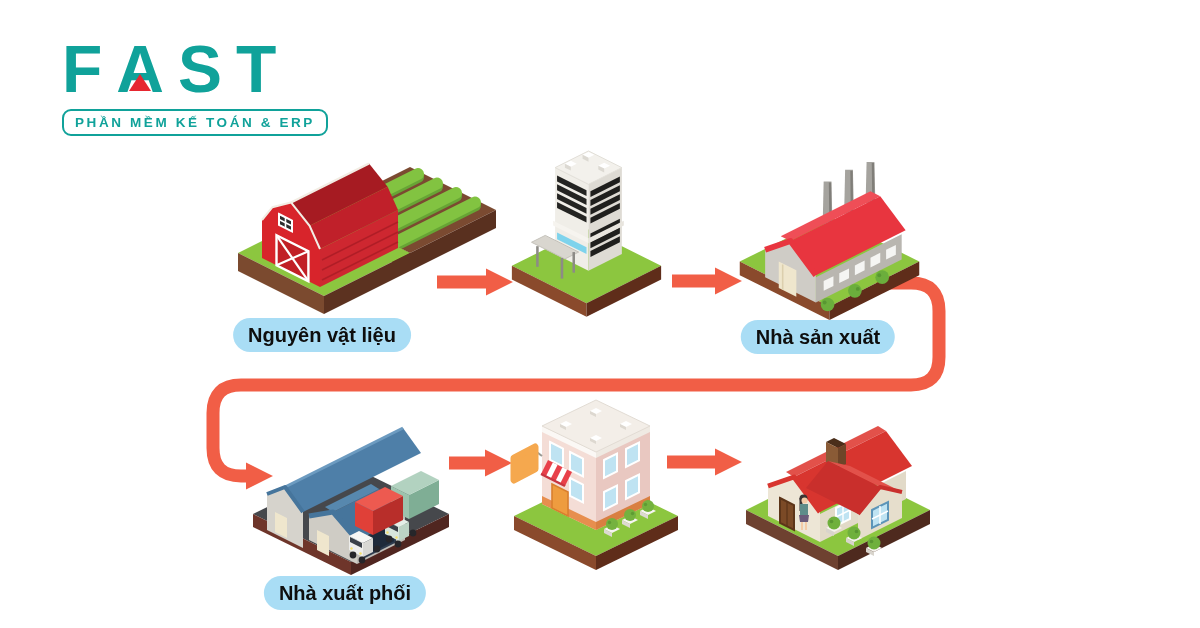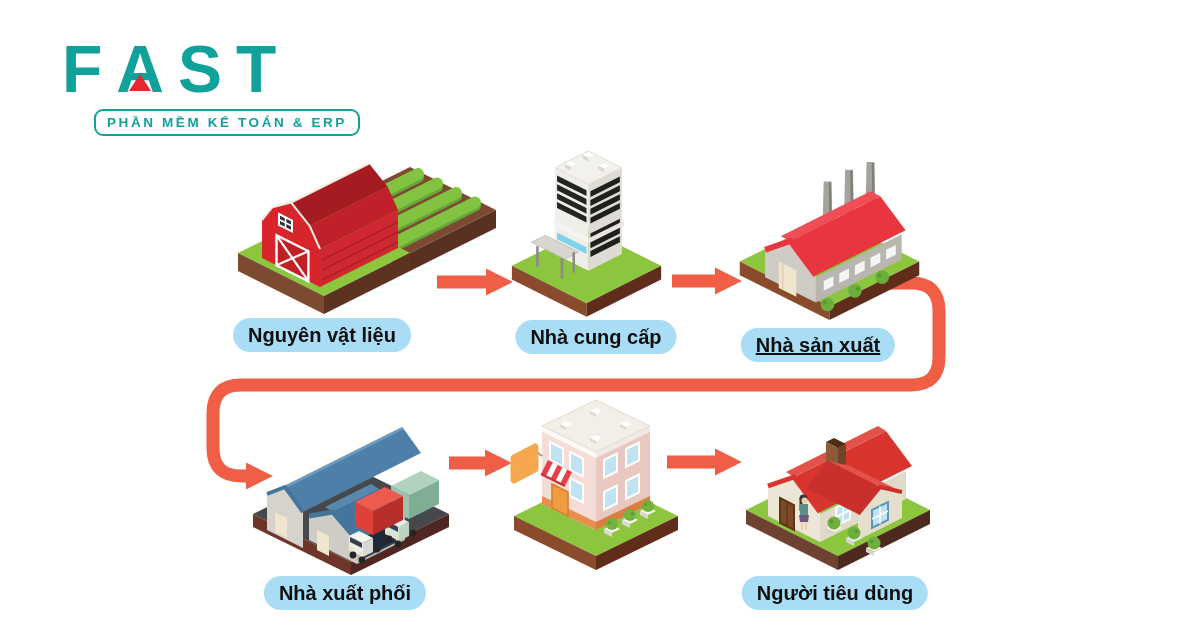--- a/index.html
+++ b/index.html
@@ -7,21 +7,21 @@
           font-family:"Liberation Sans","DejaVu Sans",sans-serif;}
   
   .logo{position:absolute;left:62px;top:36px;display:flex;flex-direction:column;align-items:flex-start;}
   .logo-word{display:flex;align-items:flex-end;color:var(--teal);font-weight:700;font-size:66px;line-height:1;}
   .logo-letter{display:inline-block;position:relative;letter-spacing:0;margin-right:14px;}
   .logo-letter:last-child{margin-right:0;}
   .logo-a-tri{position:absolute;left:50%;bottom:11px;transform:translateX(-50%);
       width:0;height:0;border-left:11px solid transparent;border-right:11px solid transparent;
       border-bottom:17px solid var(--red);}
   .logo-tagline{margin-top:7px;border:2.5px solid var(--teal);border-radius:9px;color:var(--teal);
-      font-weight:700;font-size:13.5px;letter-spacing:2.6px;padding:4px 11px;white-space:nowrap;margin-left:32px;}
+      font-weight:700;font-size:13.5px;letter-spacing:2.6px;padding:4px 11px;white-space:nowrap;}
   
   .diagram{position:absolute;inset:0;border-radius:13px;}
   .arrows{position:absolute;left:0;top:0;}
   .flow-arrow{fill:none;stroke:var(--arrow);stroke-width:13;}
   .arrowhead{fill:var(--arrow);}
   .node{position:absolute;}
   .node svg{display:block;width:100%;height:100%;}
   .pill{position:absolute;transform:translateX(-50%);background:var(--pill);color:var(--ink);
       font-weight:700;font-size:20px;line-height:1;padding:7px 15px;border-radius:17px;white-space:nowrap;}
 </style>
@@ -369,18 +369,16 @@
             <circle cx="118.5" cy="133.5" r="1.8" fill="#599631"></circle>
           <polygon points="128,150 136,146 144,150 136,154" fill="#F5F3EE"></polygon>
             <polygon points="128,150 136,154 136,158 128,154" fill="#D8D4CC"></polygon>
           <circle cx="136" cy="145" r="6.5" fill="#6FB03C"></circle>
             <circle cx="133.5" cy="143.5" r="1.8" fill="#599631"></circle>
         </g>
       </svg>
     </div>
 
     <div class="pill" style="left:322px;top:318px;">Nguyên vật liệu</div>
-    <div class="pill" style="left:596px;top:320px;">Nhà cung cấp</div>
-    <div class="pill" style="left:818px;top:328px;text-decoration:underline;">Nhà sản xuất</div>
+    <div class="pill" style="left:818px;top:320px;">Nhà sản xuất</div>
     <div class="pill" style="left:345px;top:576px;">Nhà xuất phối</div>
-    <div class="pill" style="left:835px;top:576px;">Người tiêu dùng</div>
   </div>
 </div>
 
 </body></html>

